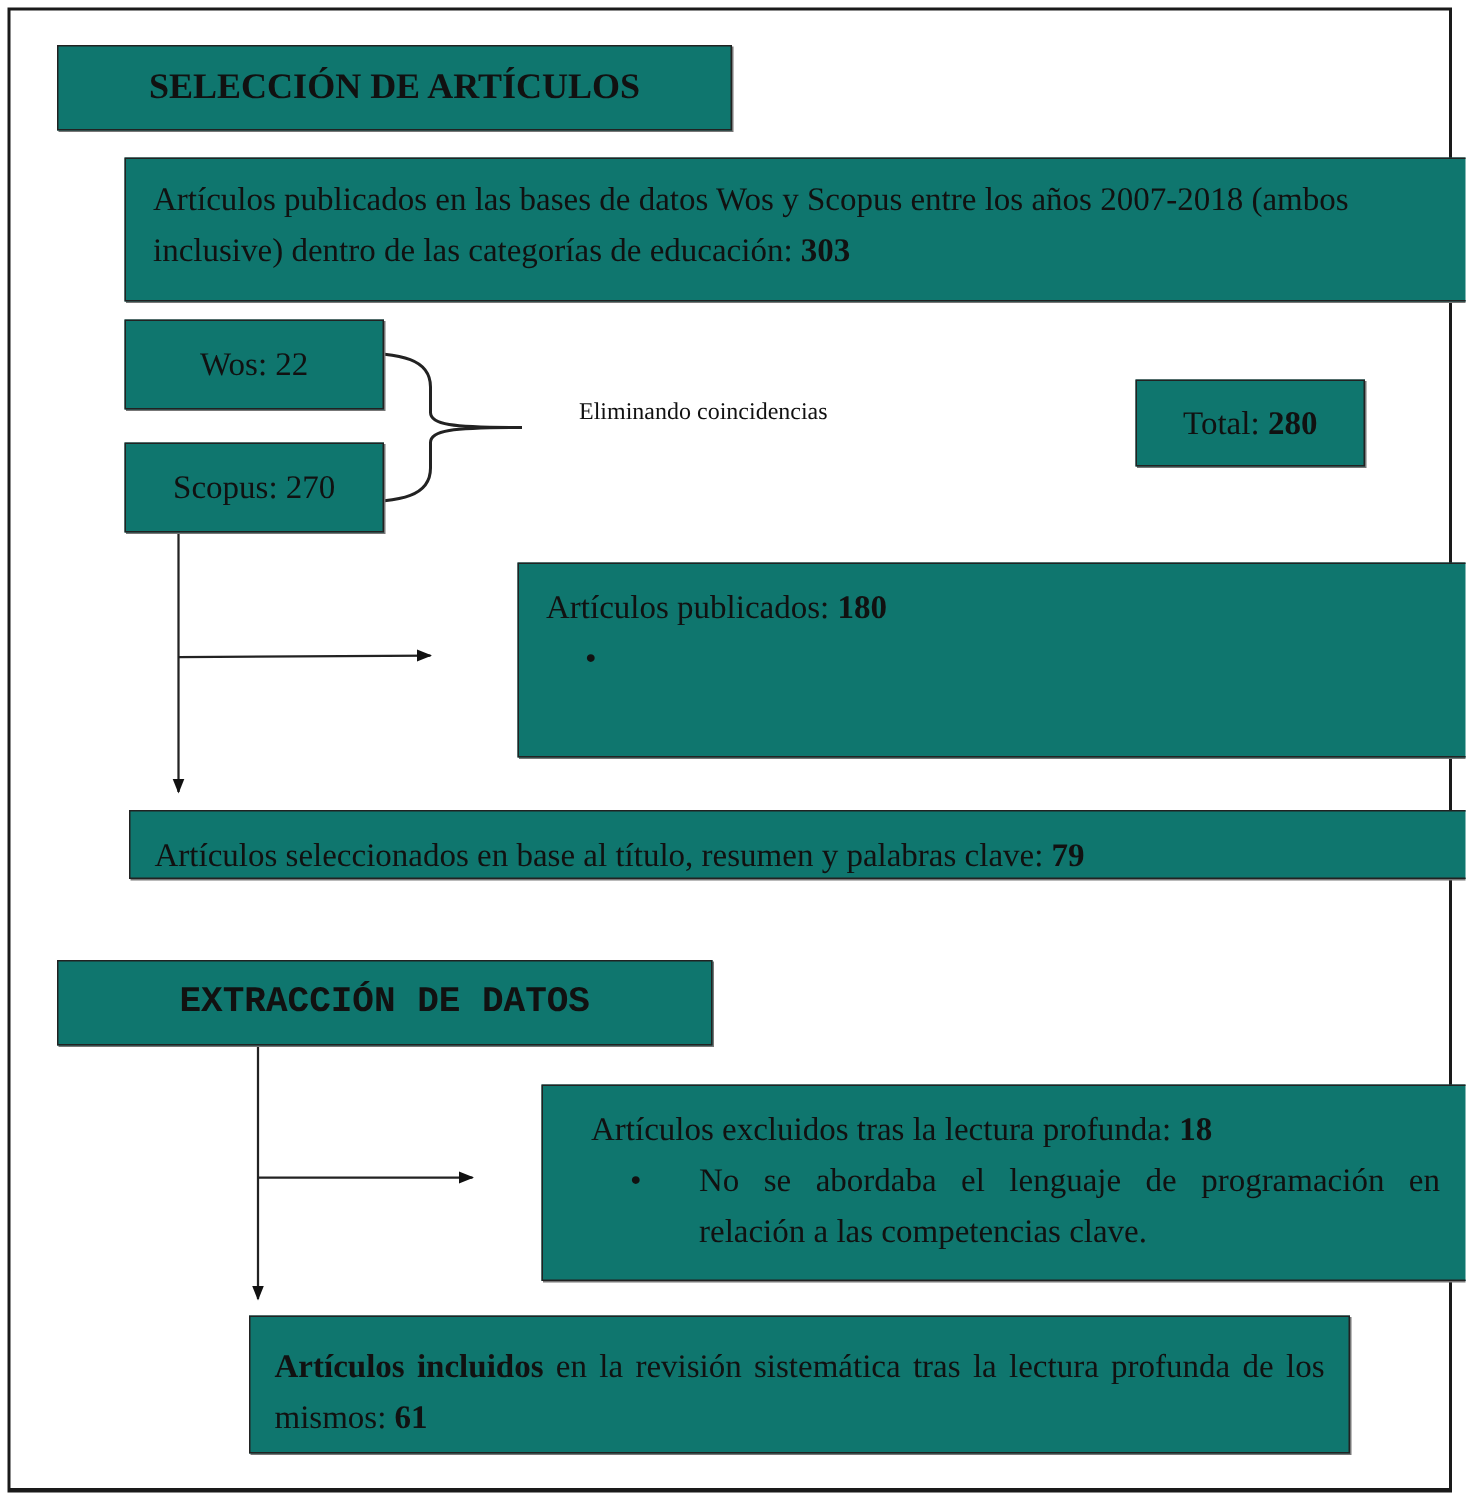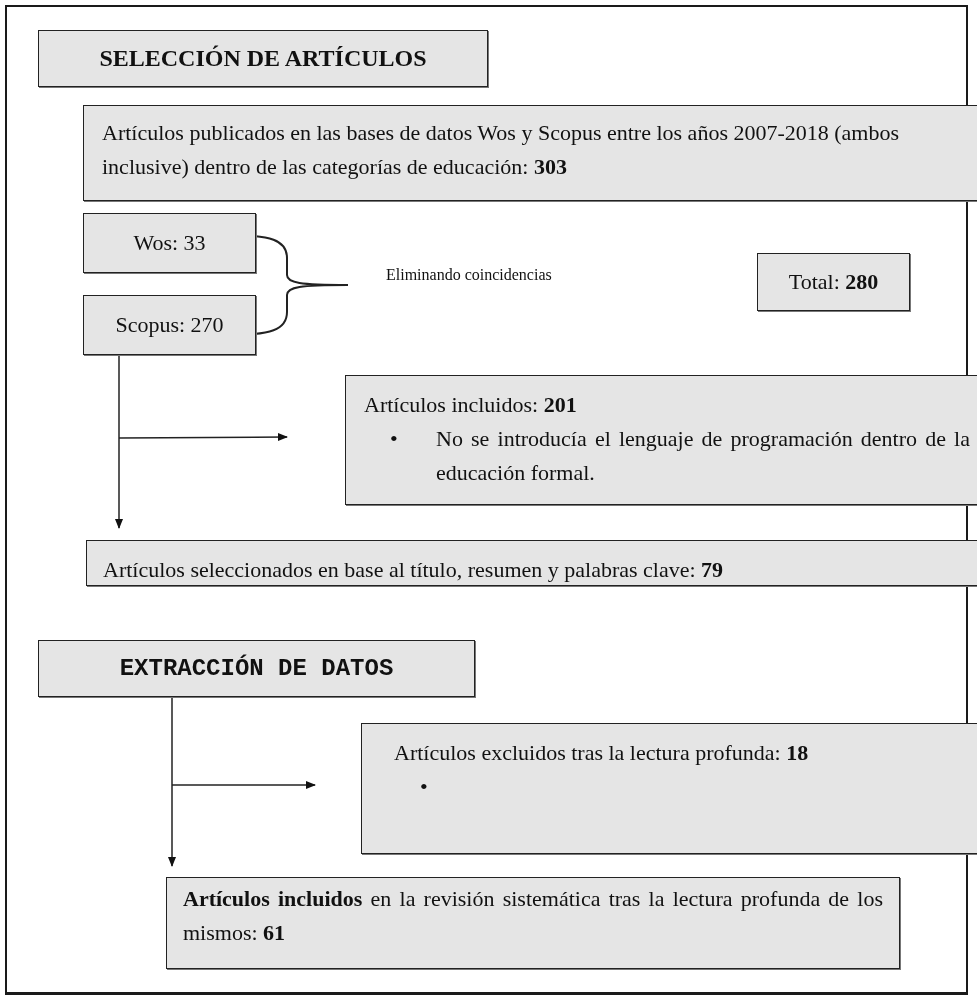--- a/index.html
+++ b/index.html
@@ -1,20 +1,20 @@
 <!DOCTYPE html>
 <html><head>
 <meta charset="utf-8">
 <style>
   html, body { margin: 0; padding: 0; background: #ffffff; }
   body { width: 977px; height: 1005px; position: relative; overflow: hidden;
          font-family: "Liberation Serif", "DejaVu Serif", serif; color: #111; }
   .frame { position: absolute; left: 5px; top: 5px; width: 963px; height: 990px;
            border: 2px solid #1a1a1a; border-bottom-width: 3px; box-sizing: border-box; }
-  .box { position: absolute; border: 1.5px solid #222; box-sizing: border-box; background: #e5e5e5;
+  .box { position: absolute; border: 1.5px solid #222; box-sizing: border-box; background: #0f766e;
          box-shadow: 1px 1px 0 #777; }
   .title { font-weight: bold; font-size: 24px; display: flex; align-items: center; justify-content: center; }
   .txt { font-size: 22px; line-height: 34px; margin-left: 43px; }
   b { font-weight: bold; }
   .center { display: flex; align-items: center; justify-content: center; }
   ul { margin: 0; padding: 0; list-style: none; }
   li { position: relative; padding-left: 72px; text-align: justify; }
   li .bullet { position: absolute; left: 26px; top: 0; font-size: 22px; }
   svg.conn { position: absolute; left: 0; top: 0; pointer-events: none; }
   .label { position: absolute; font-size: 16px; }
@@ -42,49 +42,49 @@
 
 <div class="box title" style="left:38px; top:30px; width:450px; height:57px;">
   <span>SELECCIÓN DE ARTÍCULOS</span>
 </div>
 
 <div class="box txt" style="left:40px; top:105px; width:927px; height:96px; padding:10px 18px;">
   <span>Artículos publicados en las bases de datos Wos y Scopus entre los años 2007-2018 (ambos inclusive) dentro de las categorías de educación: </span><b>303</b>
 </div>
 
 <div class="box txt center" style="left:40px; top:213px; width:173px; height:60px;">
-  <span>Wos: 33</span>
+  <span>Wos: 22</span>
 </div>
 <div class="box txt center" style="left:40px; top:295px; width:173px; height:60px;">
   <span>Scopus: 270</span>
 </div>
 
 <div class="label" style="left:386px; top:266px;">Eliminando coincidencias</div>
 
 <div class="box txt center" style="left:714px; top:253px; width:153px; height:58px;">
   <span><span>Total: </span><b>280</b></span>
 </div>
 
 <div class="box txt" style="left:302px; top:375px; width:644px; height:130px; padding:12px 18px;">
-  <div><span>Artículos incluidos: </span><b>201</b></div>
+  <div><span>Artículos publicados: </span><b>180</b></div>
   <ul>
-    <li><span class="bullet">•</span><span>No se introducía el lenguaje de programación dentro de la educación formal.</span></li>
+    <li><span class="bullet">•</span></li>
   </ul>
 </div>
 
 <div class="box txt" style="left:43px; top:540px; width:904px; height:46px; padding:12px 16px;">
   <span>Artículos seleccionados en base al título, resumen y palabras clave: </span><b>79</b>
 </div>
 
 <div class="box title" style="left:38px; top:640px; width:437px; height:57px;font-family:Liberation Mono, monospace;">
   <span>EXTRACCIÓN DE DATOS</span>
 </div>
 
 <div class="box txt" style="left:318px; top:723px; width:632px; height:131px; padding:12px 32px;">
   <div><span>Artículos excluidos tras la lectura profunda: </span><b>18</b></div>
   <ul>
-    <li><span class="bullet">•</span></li>
+    <li><span class="bullet">•</span><span>No se abordaba el lenguaje de programación en relación a las competencias clave.</span></li>
   </ul>
 </div>
 
-<div class="box txt" style="left:123px; top:877px; width:734px; height:92px; padding:4px 16px; text-align:justify;">
+<div class="box txt" style="left:123px; top:877px; width:734px; height:92px; padding:16px 16px; text-align:justify;">
   <b>Artículos incluidos</b><span> en la revisión sistemática tras la lectura profunda de los mismos: </span><b>61</b>
 </div>
 
 </body></html>

